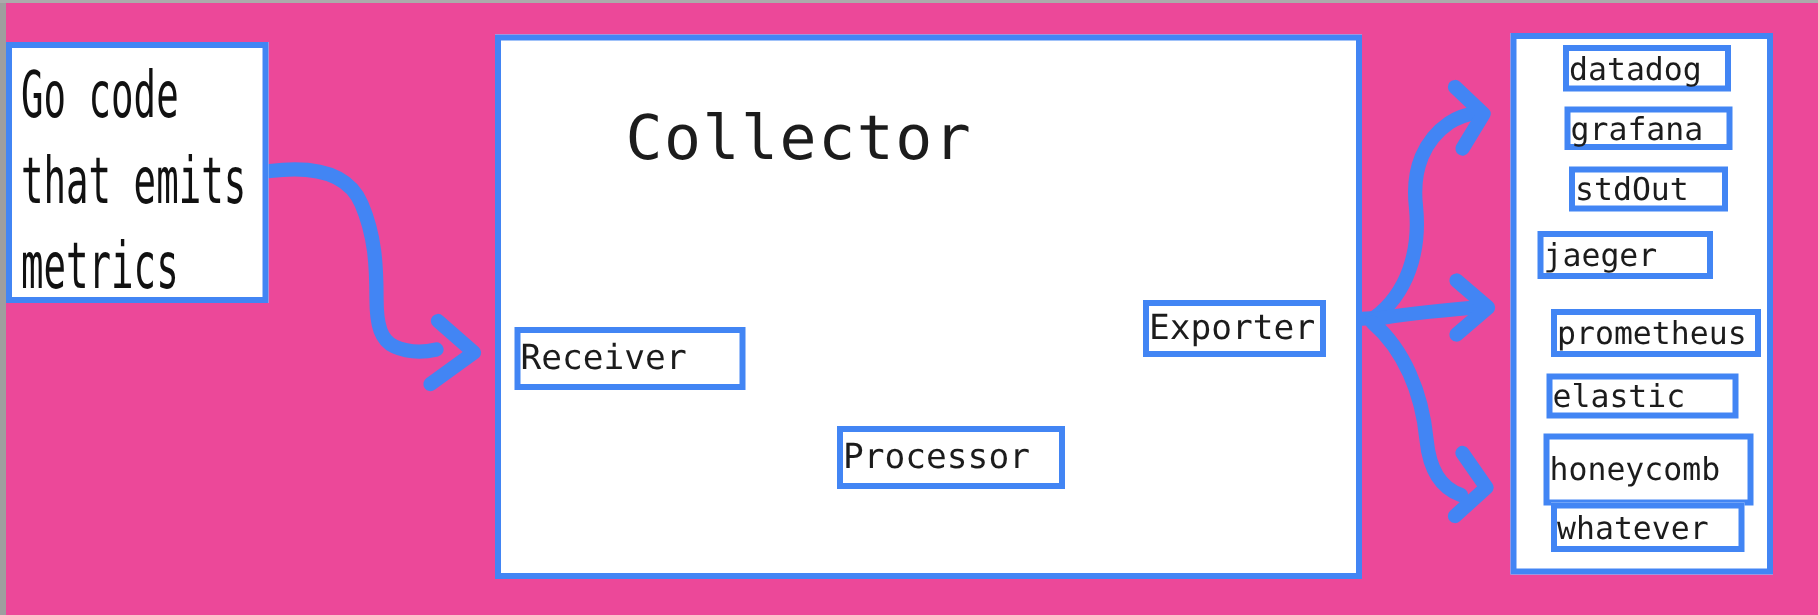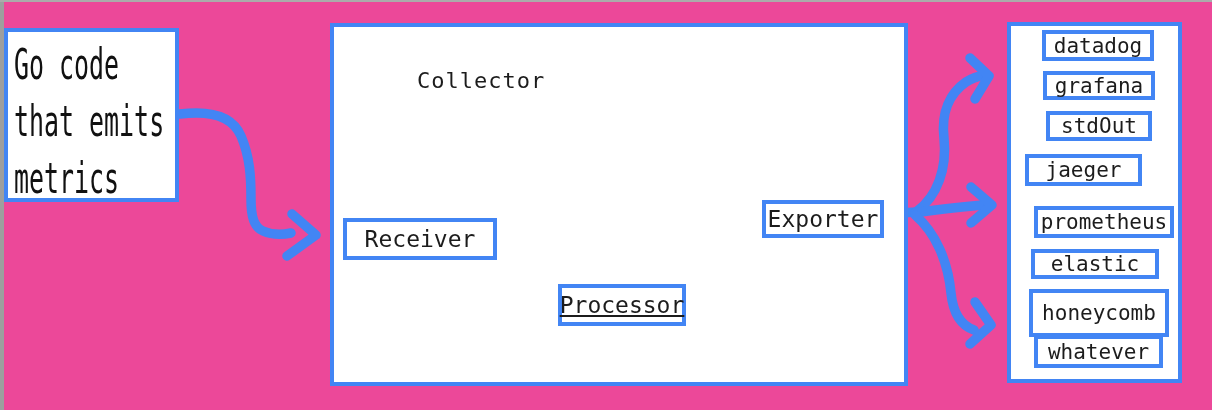--- a/index.html
+++ b/index.html
@@ -25,41 +25,41 @@
   .left-edge{
     position:absolute;left:0;top:2px;width:4px;height:408px;
     background:var(--frame);
   }
   .box{
     position:absolute;
     border:4px solid var(--accent);
     background:#fff;
   }
   .label-center{
-    display:flex;align-items:center;justify-content:center;
+    display:flex;align-items:center;justify-content:flex-start;
     white-space:nowrap;
   }
   
   .source-box{left:4px;top:28px;width:175px;height:174px;}
   .source-text{
     position:absolute;left:6px;top:4px;
     font-size:43px;line-height:57px;
     transform:scaleX(0.58);transform-origin:left top;
     white-space:nowrap;color:#111;
   }
   .source-text span{display:block;}
   
   .collector-box{left:330px;top:23px;width:578px;height:363px;}
   .collector-title{
     position:absolute;left:417px;top:68px;
-    font-size:22px;letter-spacing:1px;color:var(--ink);
+    font-size:41px;letter-spacing:1px;color:var(--ink);
   }
   .component{font-size:23px;color:var(--ink);}
   .receiver-box{left:343px;top:218px;width:154px;height:42px;}
-  .processor-box{left:558px;top:284px;width:128px;height:42px;text-decoration:underline;}
+  .processor-box{left:558px;top:284px;width:152px;height:42px;}
   .exporter-box{left:762px;top:200px;width:122px;height:38px;}
   
   .dest-outer{left:1007px;top:22px;width:175px;height:361px;}
   .dest{font-size:21px;color:var(--ink);}
   .dest-0{left:1042px;top:30px;width:112px;height:31px;}
   .dest-1{left:1043px;top:71px;width:112px;height:29px;}
   .dest-2{left:1046px;top:111px;width:106px;height:30px;}
   .dest-3{left:980px;top:154px;width:117px;height:32px;margin-left:45px;}
   .dest-4{left:1034px;top:206px;width:140px;height:32px;}
   .dest-5{left:1031px;top:249px;width:128px;height:30px;}

